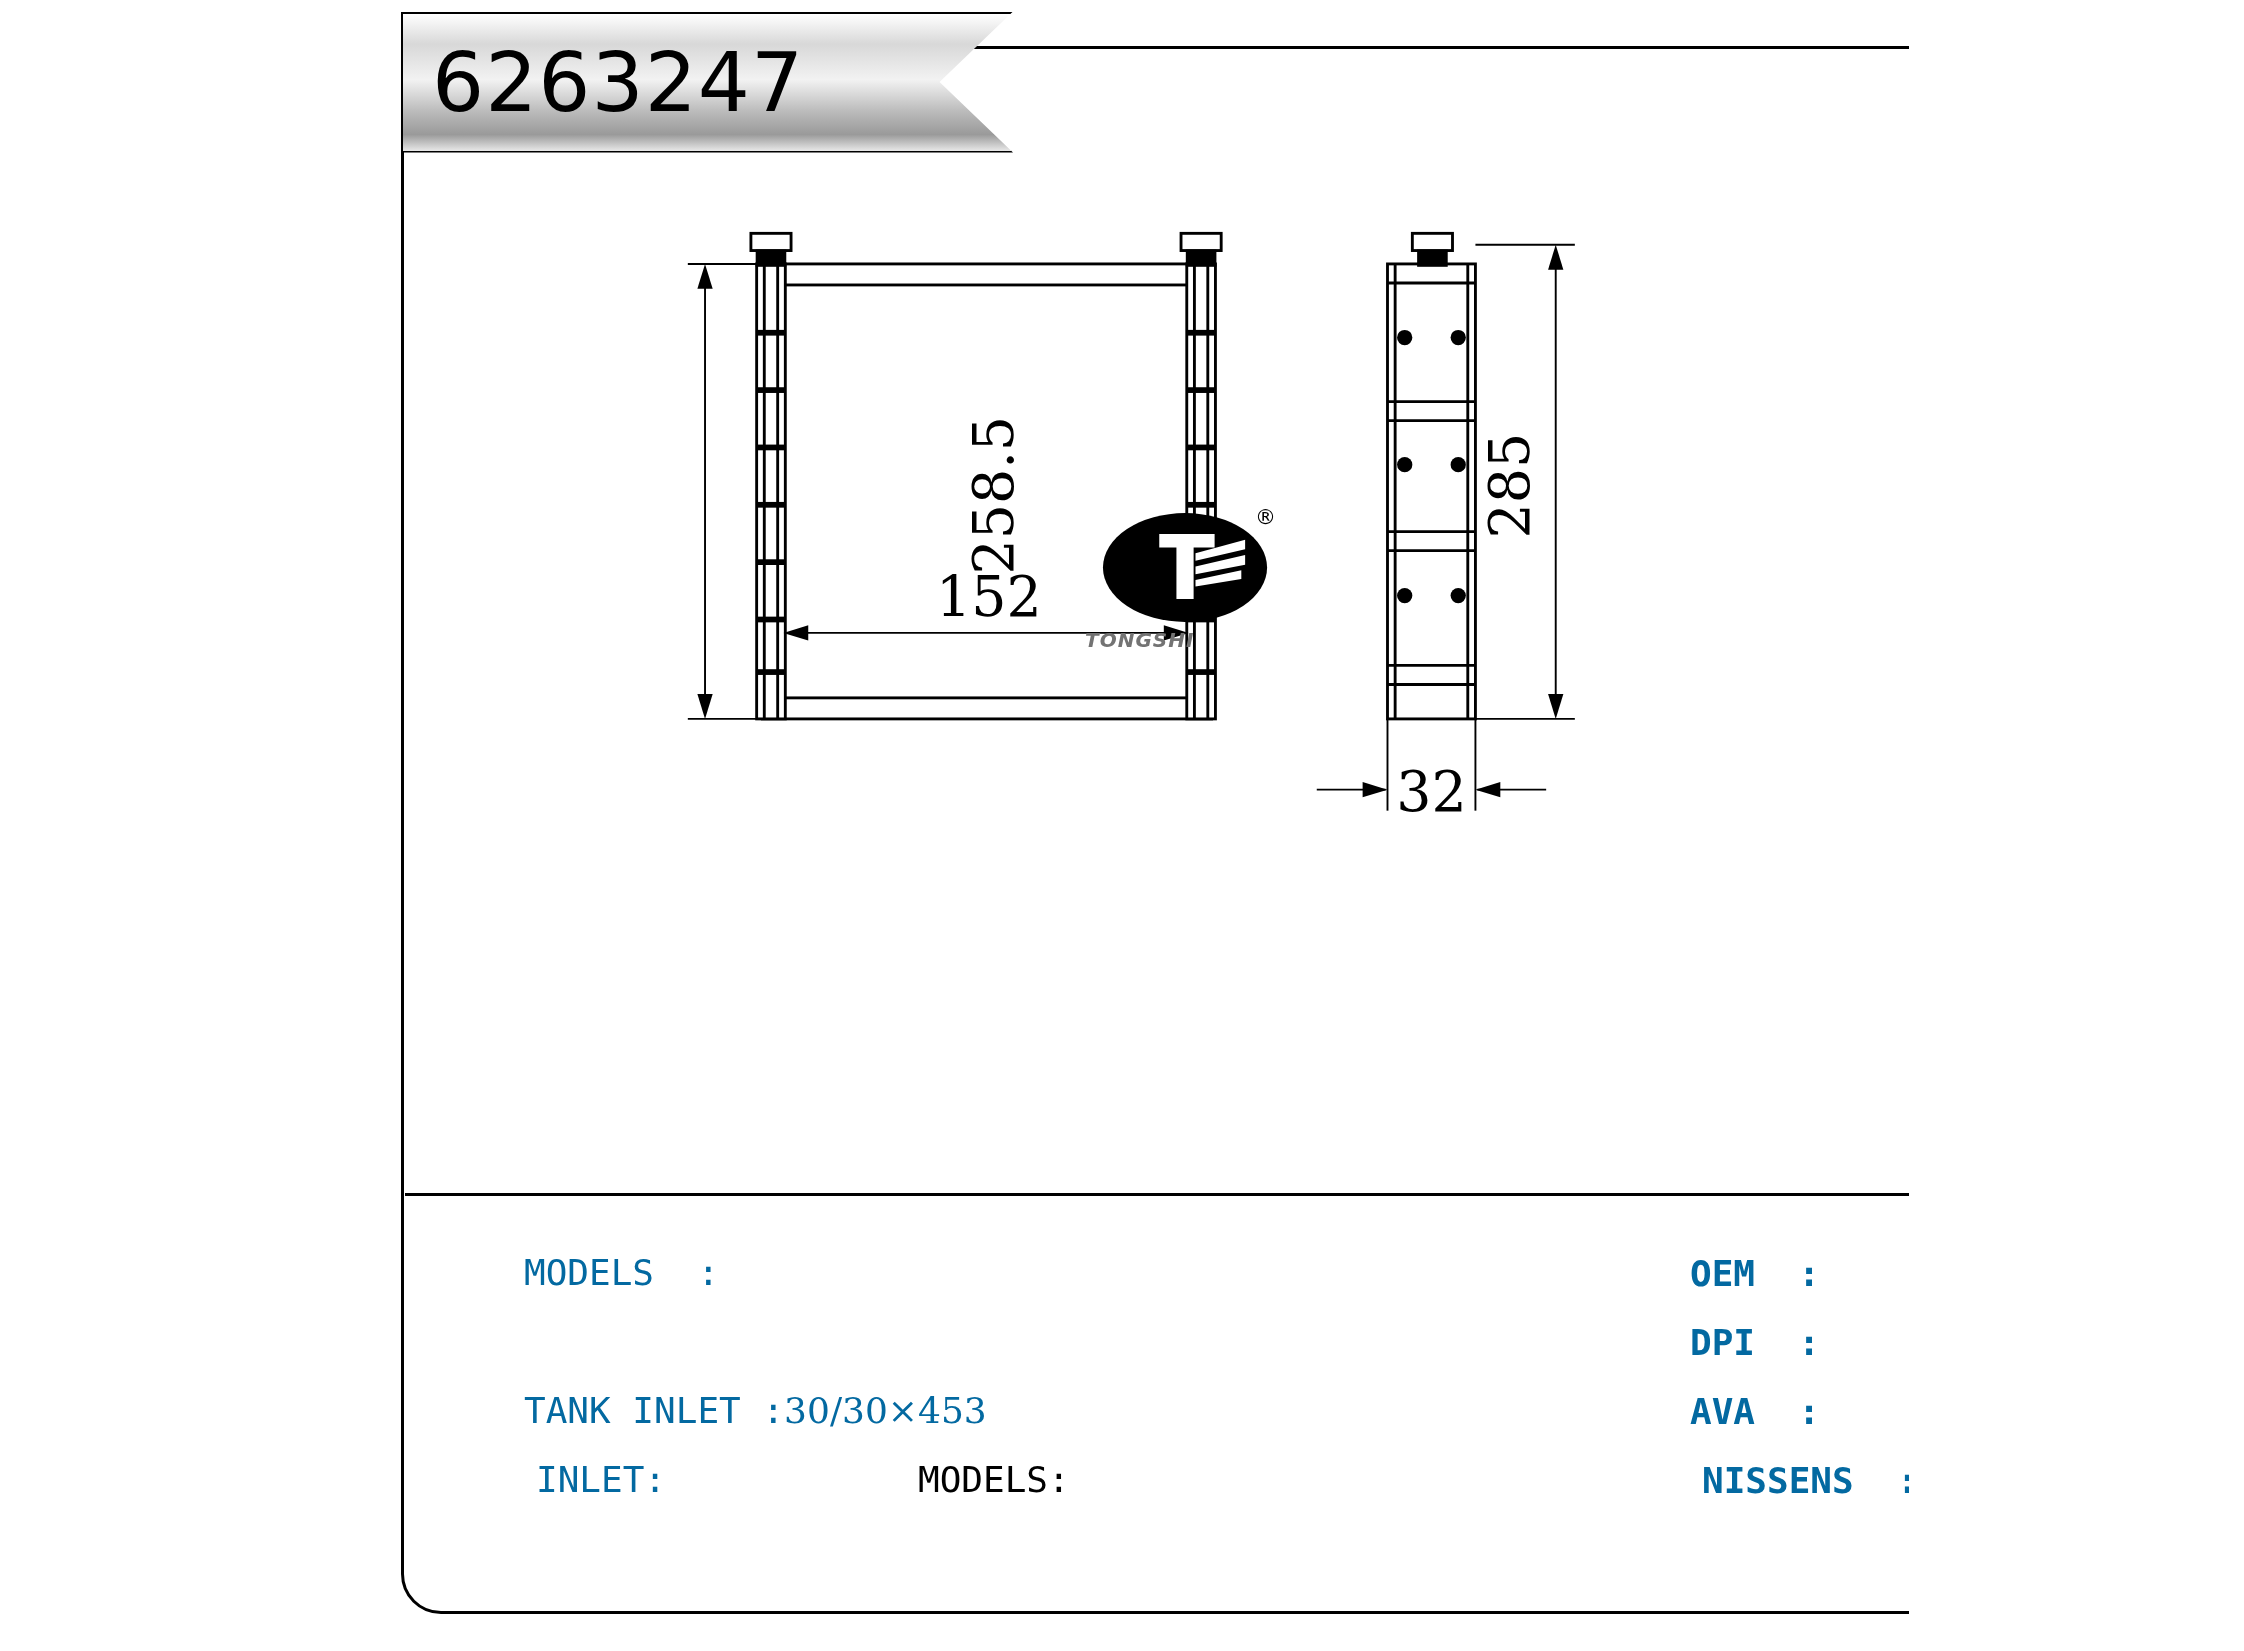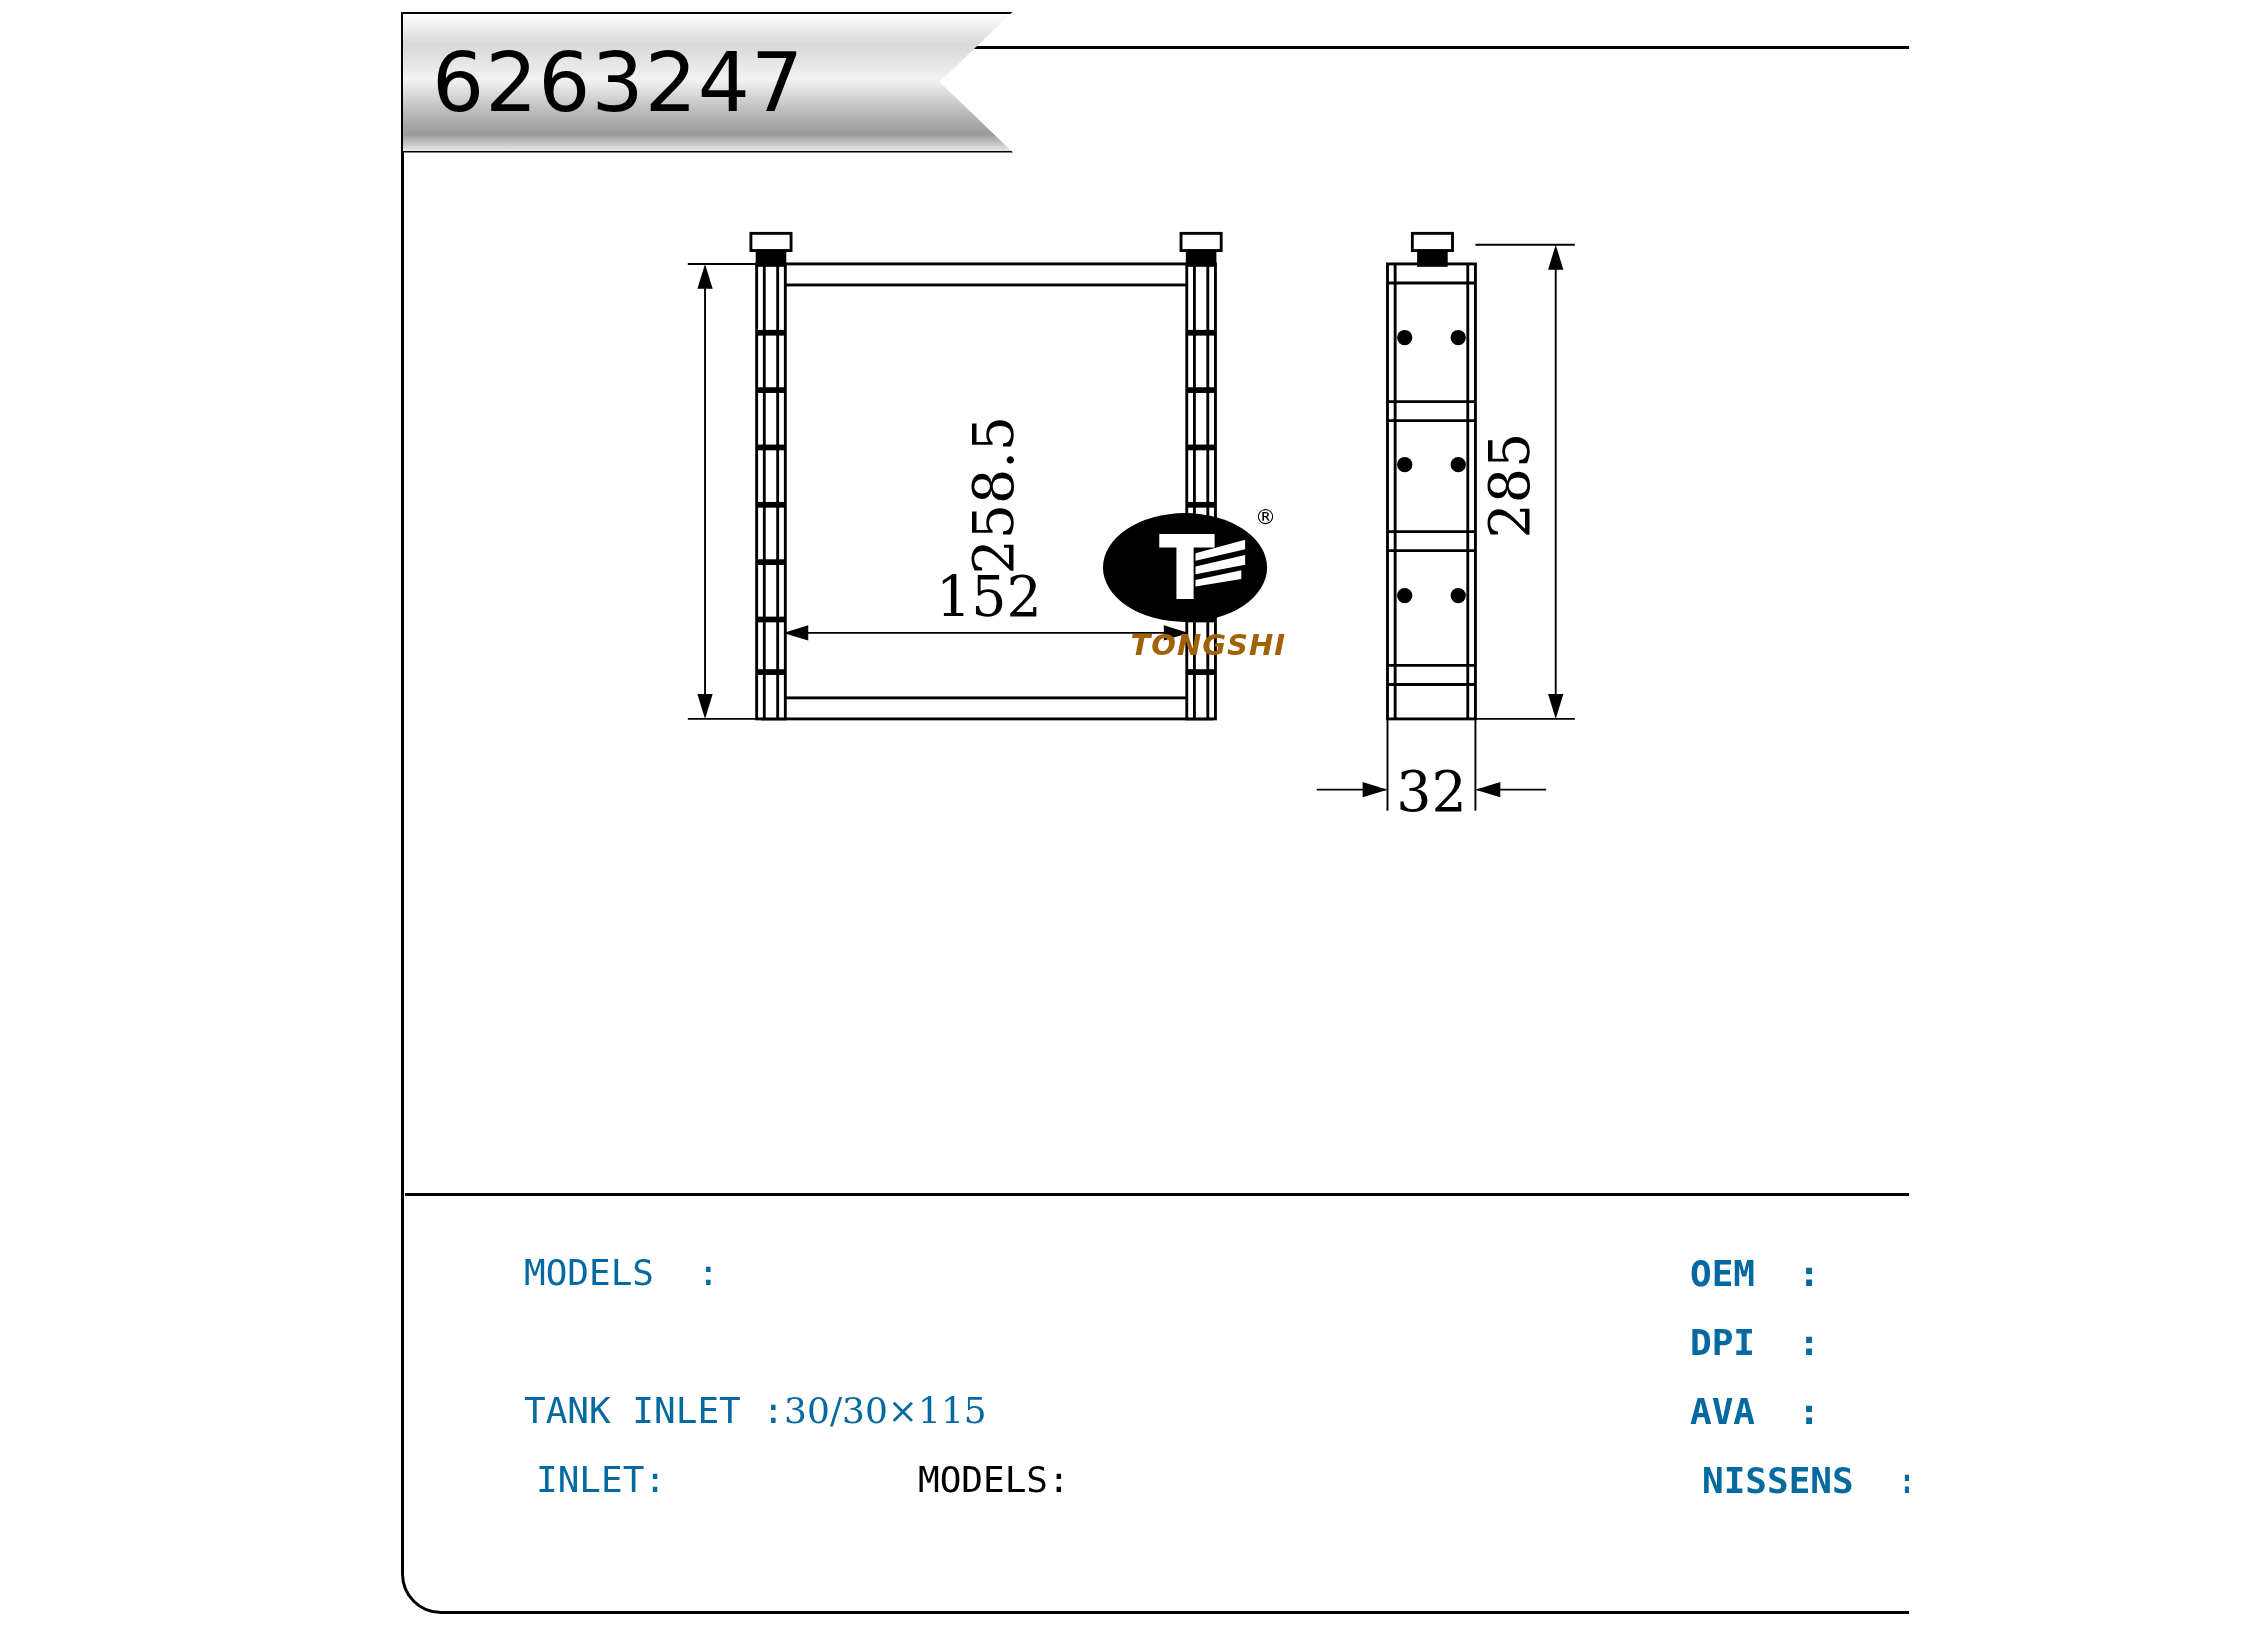--- a/index.html
+++ b/index.html
@@ -72,24 +72,24 @@
     left:1085px; top:511px;
     width:201px; height:177px;
   }
   .logo-mark{position:absolute;left:17px;top:0;width:167px;height:113px;}
   .logo-reg{
     position:absolute;left:170px;top:-5.7px;
     font-size:21px;font-family:"DejaVu Sans",sans-serif;color:#000;
   }
   .logo-text{
     position:absolute;left:0;top:117px;width:201px;
-    text-align:right;
+    text-align:left;
     font-family:"DejaVu Sans",sans-serif;
     font-weight:bold;font-style:italic;
-    font-size:29px;letter-spacing:1px;color:#a16207;
+    font-size:20px;letter-spacing:1px;color:#737373;
   }
 </style>
 </head>
 <body>
 
 <div id="sheet">
 
   <div class="frame"></div>
 
   <div class="ribbon"></div>
@@ -202,21 +202,21 @@
       <path d="M60 24 L118 24 L118 38 L96 38 L96 92 L78 92 L78 38 L60 38 Z" fill="#fff"></path>
       <path d="M98 44 L150 30 L150 40 L98 52 Z" fill="#fff"></path>
       <path d="M98 58 L150 46 L150 56 L98 66 Z" fill="#fff"></path>
       <path d="M98 72 L146 62 L146 71 L98 79 Z" fill="#fff"></path>
     </svg>
     <span class="logo-reg">®</span>
     <div class="logo-text">TONGSHI</div>
   </div>
 
   <div class="spec spec-left r1"><span>MODELS  :</span><span class="spec-val"></span></div>
-  <div class="spec spec-left r3"><span>TANK INLET :</span><span class="spec-val">30/30×115</span></div>
+  <div class="spec spec-left r3"><span>TANK INLET :</span><span class="spec-val">30/30×453</span></div>
   <div class="spec spec-left r4"><span>INLET:</span><span class="spec-val"></span></div>
   <div class="outlet">MODELS:</div>
 
   <div class="spec spec-right r1"><span>OEM  :</span><span class="spec-val"></span></div>
   <div class="spec spec-right r2"><span>DPI  :</span><span class="spec-val"></span></div>
   <div class="spec spec-right r3"><span>AVA  :</span><span class="spec-val"></span></div>
   <div class="spec spec-right r4"><span>NISSENS  :</span><span class="spec-val"></span></div>
 
 </div>
 

